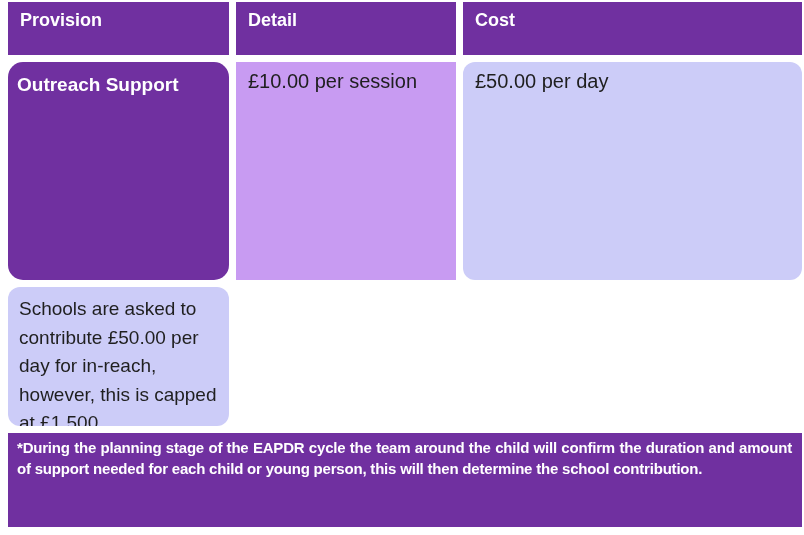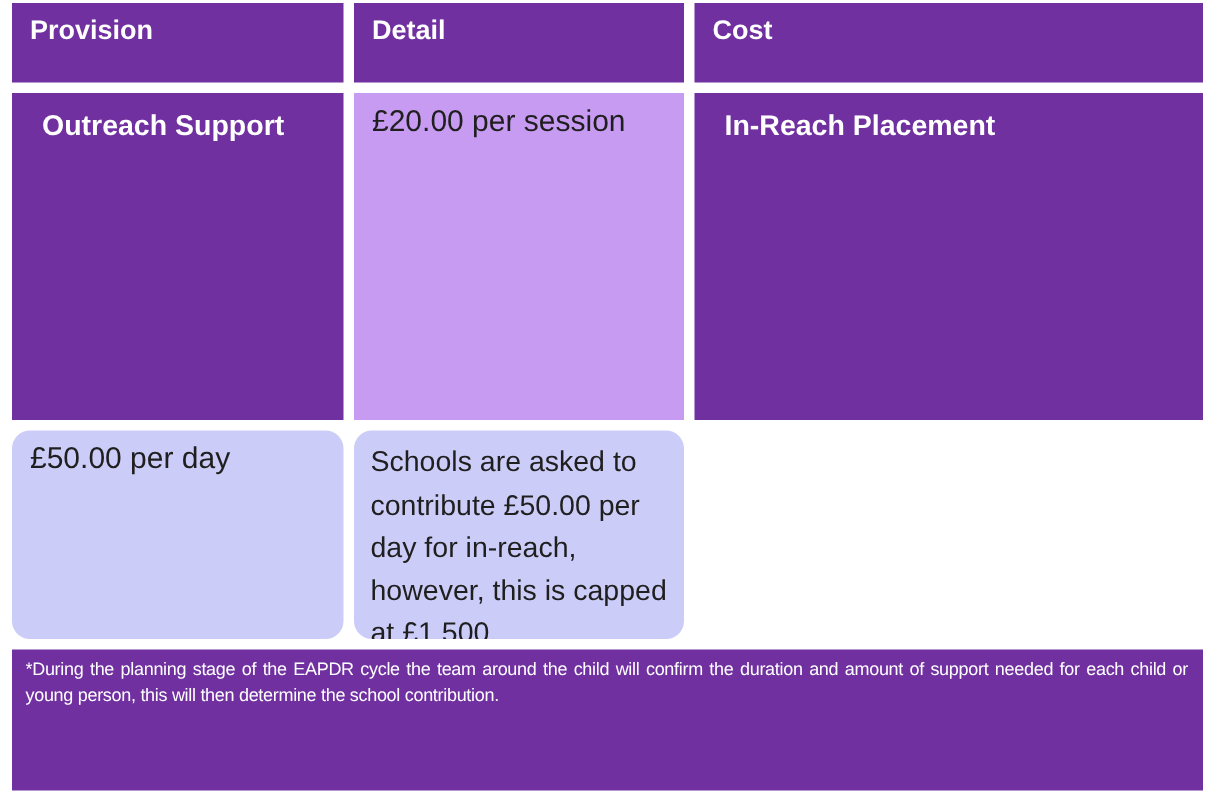--- a/index.html
+++ b/index.html
@@ -42,63 +42,63 @@
     font-weight: bold;
     font-size: 18px;
     padding: 8px 12px;
   }
   .rowlabel {
     background: var(--header-bg);
     color: var(--header-text);
     font-weight: bold;
     font-size: 19px;
     line-height: 1.45;
-    padding: 9px 20px;
+    padding: 9px 9px;
+    border-radius: 15px;
   }
   .row1 { background: var(--row1-bg); }
   .row2 { background: var(--row2-bg); border-radius: 12px; }
   .cost {
     color: var(--body-text);
     font-size: 20px;
     padding: 8px 12px;
   }
   .detail {
     color: var(--body-text);
     font-size: 19px;
     line-height: 1.5;
     padding: 8px 10px 8px 11px;
   }
   .detail p { margin: 0 0 28px 0; }
   .detail p:last-child { margin-bottom: 0; }
   .footnote {
     grid-column: 1 / -1;
     background: var(--footer-bg);
     color: var(--header-text);
-    font-weight: normal;
-    font-size: 12px;
+    font-weight: bold;
+    font-size: 15px;
     font-stretch: condensed;
     letter-spacing: -0.2px;
     line-height: 1.38;
     text-align: justify;
     padding: 5px 10px 5px 9px;
   }
 </style>
 </head>
 <body>
 
 <div class="fees-table">
 
   <div class="cell head">Provision</div>
   <div class="cell head">Detail</div>
   <div class="cell head">Cost</div>
 
   <div class="cell rowlabel">Outreach Support</div>
-  <div class="cell cost row1">£20.00 per session</div>
+  <div class="cell cost row1">£10.00 per session</div>
 
-  <div class="cell rowlabel">In-Reach Placement</div>
   <div class="cell cost row2">£50.00 per day</div>
   <div class="cell detail row2">
     <p>Schools are asked to contribute £50.00 per day for in-reach, however, this is capped at £1,500.</p>
   </div>
 
   <div class="cell footnote">*During the planning stage of the EAPDR cycle the team around the child will confirm the duration and amount of support needed for each child or young person, this will then determine the school contribution.</div>
 
 </div>
 
 </body></html>

